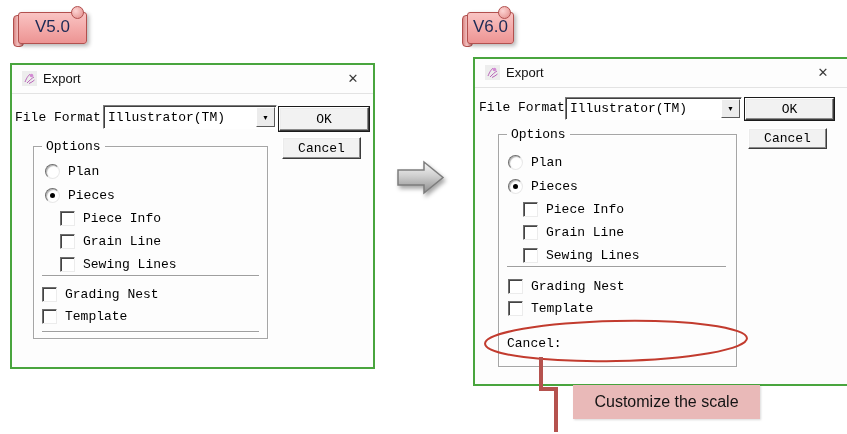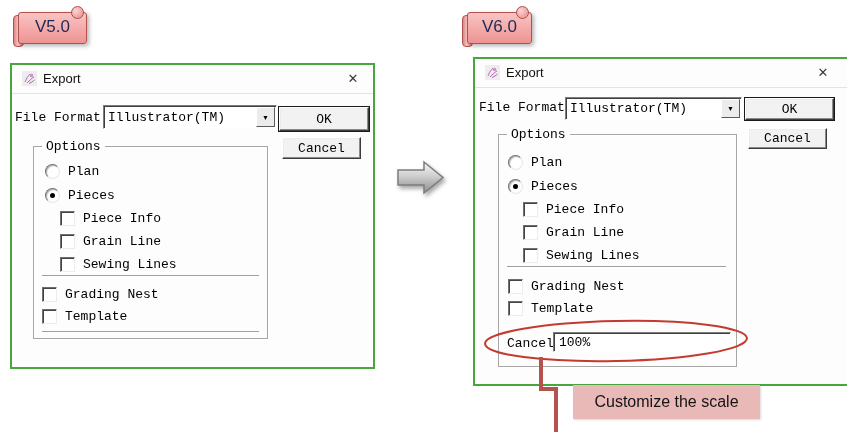--- a/index.html
+++ b/index.html
@@ -90,21 +90,21 @@
 <div id="stage">
 
   <div class="banner" style="left:13px;top:6px;">
     <span class="roll-left"></span>
     <div class="body">
         <span class="txt">V5.0</span>
       </div>
     <span class="roll-top"></span>
   </div>
 
-  <div class="banner" style="left:462px;top:6px;width:70px;">
+  <div class="banner" style="left:462px;top:6px;width:52px;">
     <span class="roll-left"></span>
     <div class="body">
         <span class="txt">V6.0</span>
       </div>
     <span class="roll-top"></span>
   </div>
 
   <div class="dlg" style="left:10px;top:63px;width:361px;height:302px;">
     <svg class="app-icon" style="left:10px;top:6px;" viewBox="0 0 15 15">
       <rect width="15" height="15" fill="#ededed"></rect>
@@ -215,21 +215,20 @@
       <div class="ctl-row" style="left:9px;top:144px;">
         <span class="cb"></span>
         <span class="ctl-label">Grading Nest</span>
       </div>
       <div class="ctl-row" style="left:9px;top:166px;">
         <span class="cb"></span>
         <span class="ctl-label">Template</span>
       </div>
 
       <span class="lbl" style="left:8px;top:201px;">Cancel:</span>
-      <input class="scale-input sunken" style="left: 54px; top: 197px; width: 171px; height: 18px;" value="100%">
     </div>
   </div>
 
   <svg class="overlay" width="847" height="434">
     <defs>
       <linearGradient id="metal" x1="0" y1="0" x2="0" y2="1">
         <stop offset="0" stop-color="#f6f6f6"></stop>
         <stop offset="0.45" stop-color="#cfcfcf"></stop>
         <stop offset="1" stop-color="#8d8d8d"></stop>
       </linearGradient>

